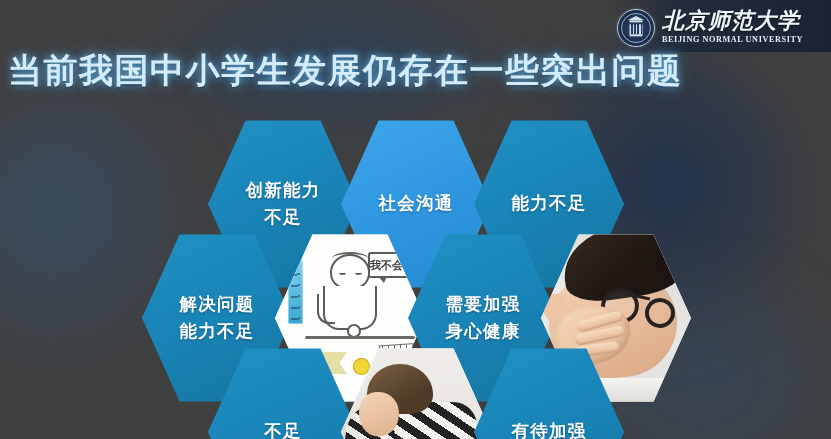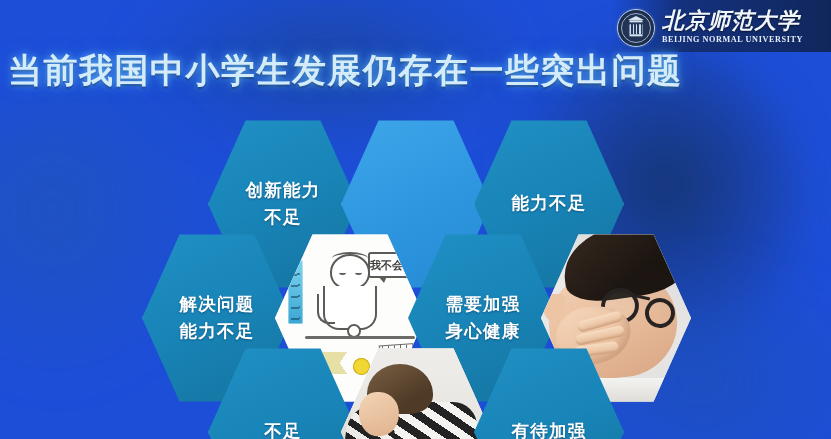--- a/index.html
+++ b/index.html
@@ -11,21 +11,21 @@
   }
 
   
   #slide {
     position:absolute; inset:0;
     width:831px; height:439px;
     background:
       radial-gradient(ellipse 420px 260px at 74% 16%, rgba(30,72,120,.45) 0%, rgba(30,72,120,0) 62%),
       radial-gradient(ellipse 360px 300px at 18% 72%, rgba(22,58,102,.40) 0%, rgba(22,58,102,0) 65%),
       linear-gradient(160deg, #15294b 0%, #132votes 0%, #122747 42%, #0e1c36 100%);
-    background-color:#1d4ed8;
+    background-color:#404040;
     overflow:hidden;
   }
   .bg-swirl {
     position:absolute;
     border-radius:50%;
     filter:blur(22px);
     pointer-events:none;
   }
   .swirl-a { left:-60px; top:90px;  width:280px; height:300px;
              background:radial-gradient(ellipse at 40% 40%, rgba(38,92,148,.34), rgba(38,92,148,0) 70%); }
@@ -357,20 +357,21 @@
   <div class="slide-title">当前我国中小学生发展仍存在一些突出问题</div>
 
   <div id="honeycomb">
 
     <div class="hex text-hex" style="left:208px; top:118px;">
       <div class="hex-line">创新能力</div>
       <div class="hex-line">不足</div>
     </div>
 
     <div class="hex text-hex accent" style="left:341px; top:118px;">
+      <div class="hex-line">社会沟通</div>
     </div>
 
     <div class="hex text-hex" style="left:474px; top:118px;">
       <div class="hex-line">能力不足</div>
     </div>
 
     <div class="hex text-hex" style="left:142px; top:232px;">
       <div class="hex-line">解决问题</div>
       <div class="hex-line">能力不足</div>
     </div>

